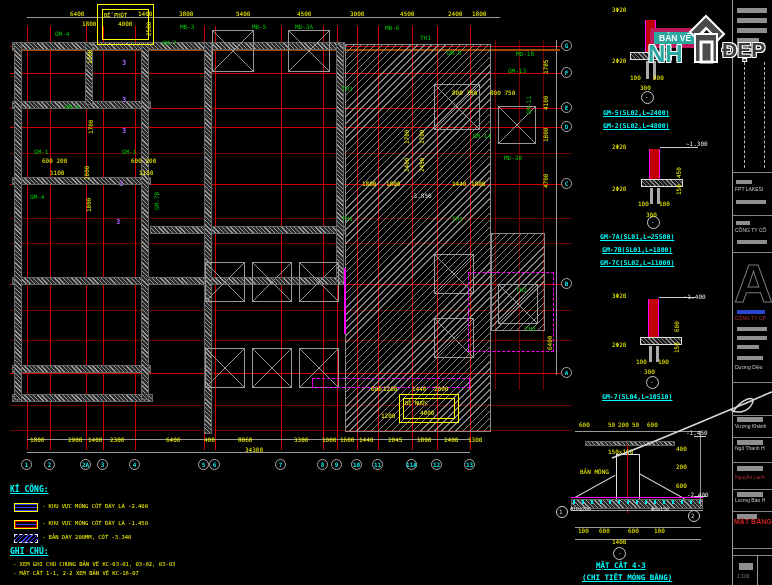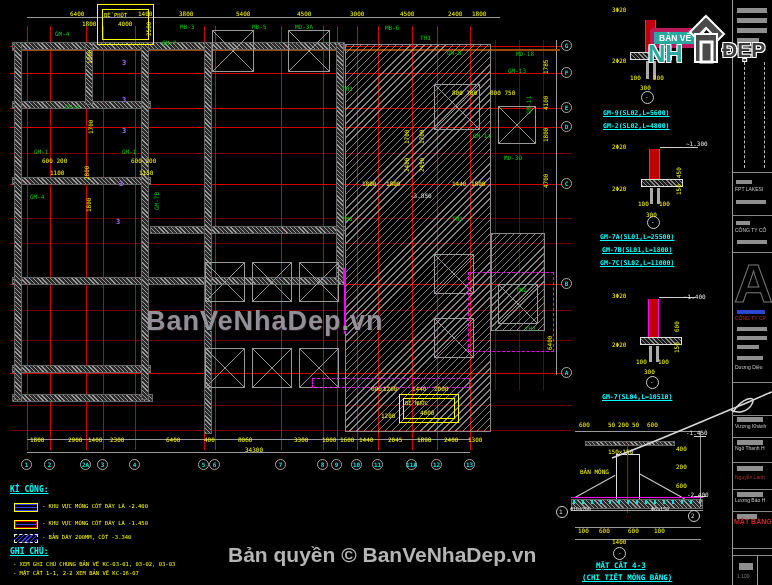--- a/index.html
+++ b/index.html
@@ -327,21 +327,21 @@
       <div class="yd rot" style="left: 682px; top: 189px; transform: rotate(-90deg);">150</div>
       <div class="yd" style="left: 612px; top: 293px;">3Φ20</div>
       <div class="yd" style="left: 612px; top: 342px;">2Φ20</div>
       <div class="yd" style="left: 636px; top: 359px;">100</div>
       <div class="yd" style="left: 658px; top: 359px;">100</div>
       <div class="yd" style="left: 644px; top: 369px;">300</div>
       <div class="yd rot" style="left: 680px; top: 326px; transform: rotate(-90deg);">600</div>
       <div class="yd rot" style="left: 680px; top: 347px; transform: rotate(-90deg);">150</div>
       <div class="wt" style="left: 686px; top: 141px;">~1.300</div>
       <div class="wt" style="left: 684px; top: 294px;">~1.400</div>
-      <div class="cl" style="left: 603px; top: 110px;">GM-9(SL02,L=5600)</div>
+      <div class="cl" style="left: 603px; top: 110px;">GM-5(SL02,L=2400)</div>
       <div class="cl" style="left: 603px; top: 123px;">GM-2(SL02,L=4800)</div>
       <div class="cl" style="left: 600px; top: 234px;">GM-7A(SL01,L=25500)</div>
       <div class="cl" style="left: 602px; top: 247px;">GM-7B(SL01,L=1800)</div>
       <div class="cl" style="left: 600px; top: 260px;">GM-7C(SL02,L=11000)</div>
       <div class="cl" style="left: 602px; top: 394px;">GM-7(SL04,L=10510)</div>
       <div class="yd" style="left: 579px; top: 422px;">600</div>
       <div class="yd" style="left: 608px; top: 422px;">50</div>
       <div class="yd" style="left: 618px; top: 422px;">200</div>
       <div class="yd" style="left: 632px; top: 422px;">50</div>
       <div class="yd" style="left: 647px; top: 422px;">600</div>
@@ -407,27 +407,25 @@
       <div class="bub" style="left: 561px; top: 102px;">E</div>
       <div class="bub" style="left: 561px; top: 67px;">F</div>
       <div class="bub" style="left: 561px; top: 40px;">G</div>
     </div>
 
   <svg width="772" height="585" style="position:absolute;left:0;top:0;pointer-events:none">
     <path d="M 612 458 C 660 440 700 422 744 404 C 758 398 766 394 772 392" stroke="#d8d8d8" stroke-width="1.5" fill="none"></path>
     <path d="M 733 412 C 742 398 757 394 752 404 C 748 412 738 414 731 410" stroke="#d8d8d8" stroke-width="1.5" fill="none"></path>
   </svg>
 
-  <div class="wm-center">BanVeNhaDep.vn</div>
 
 
   <div class="legend-head" style="left:10px;top:485px">KÍ CÔNG:</div>
   <div class="legend-head" style="left:10px;top:547px">GHI CHÚ:</div>
 
-  <div class="copyright">Bản quyền © BanVeNhaDep.vn</div>
 
   <div class="logo">
     <span class="logo-badge">BẢN VẼ</span>
     <span class="logo-nha">NH</span>
     <span class="logo-house">
       <svg width="42" height="54" viewBox="0 0 42 54">
         <polygon points="10,16 20,4 26,10 17,21" fill="#2aa79e" stroke="#fff" stroke-width="2"></polygon>
         <polygon points="22,2 40,20 34,26 22,14 12,24 6,18" fill="#4a4a4a" stroke="#fff" stroke-width="2"></polygon>
         <rect x="11" y="20" width="22" height="28" fill="#4a4a4a" stroke="#fff" stroke-width="2"></rect>
         <rect x="17" y="28" width="11" height="20" fill="#4a4a4a" stroke="#fff" stroke-width="3"></rect>

